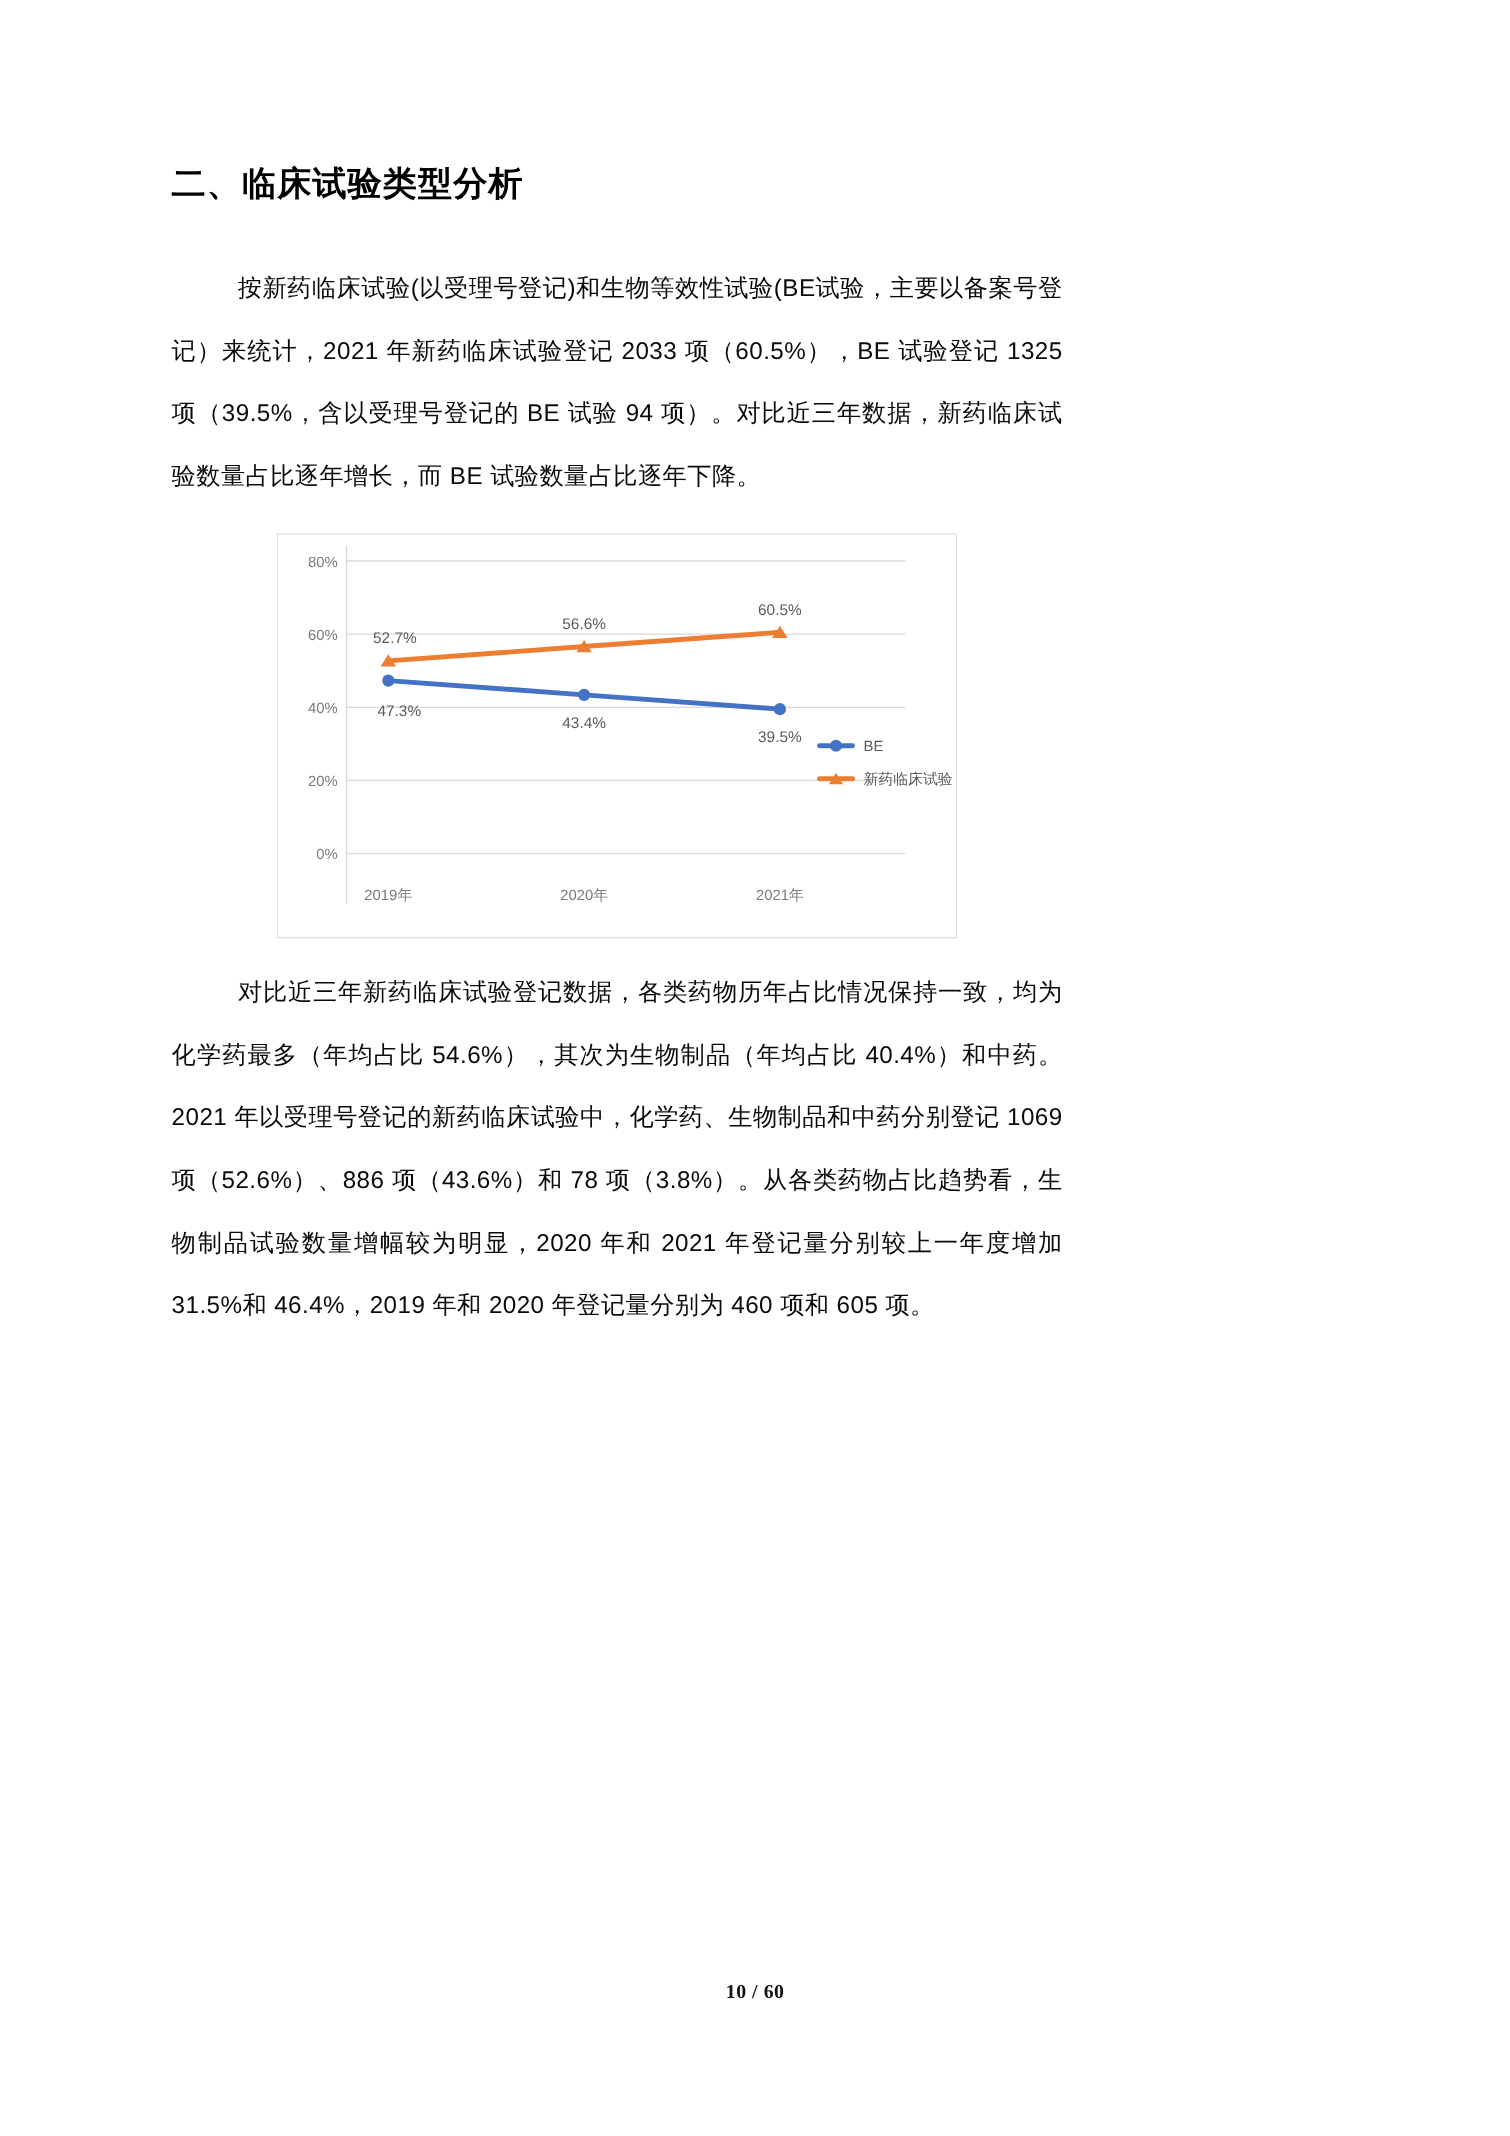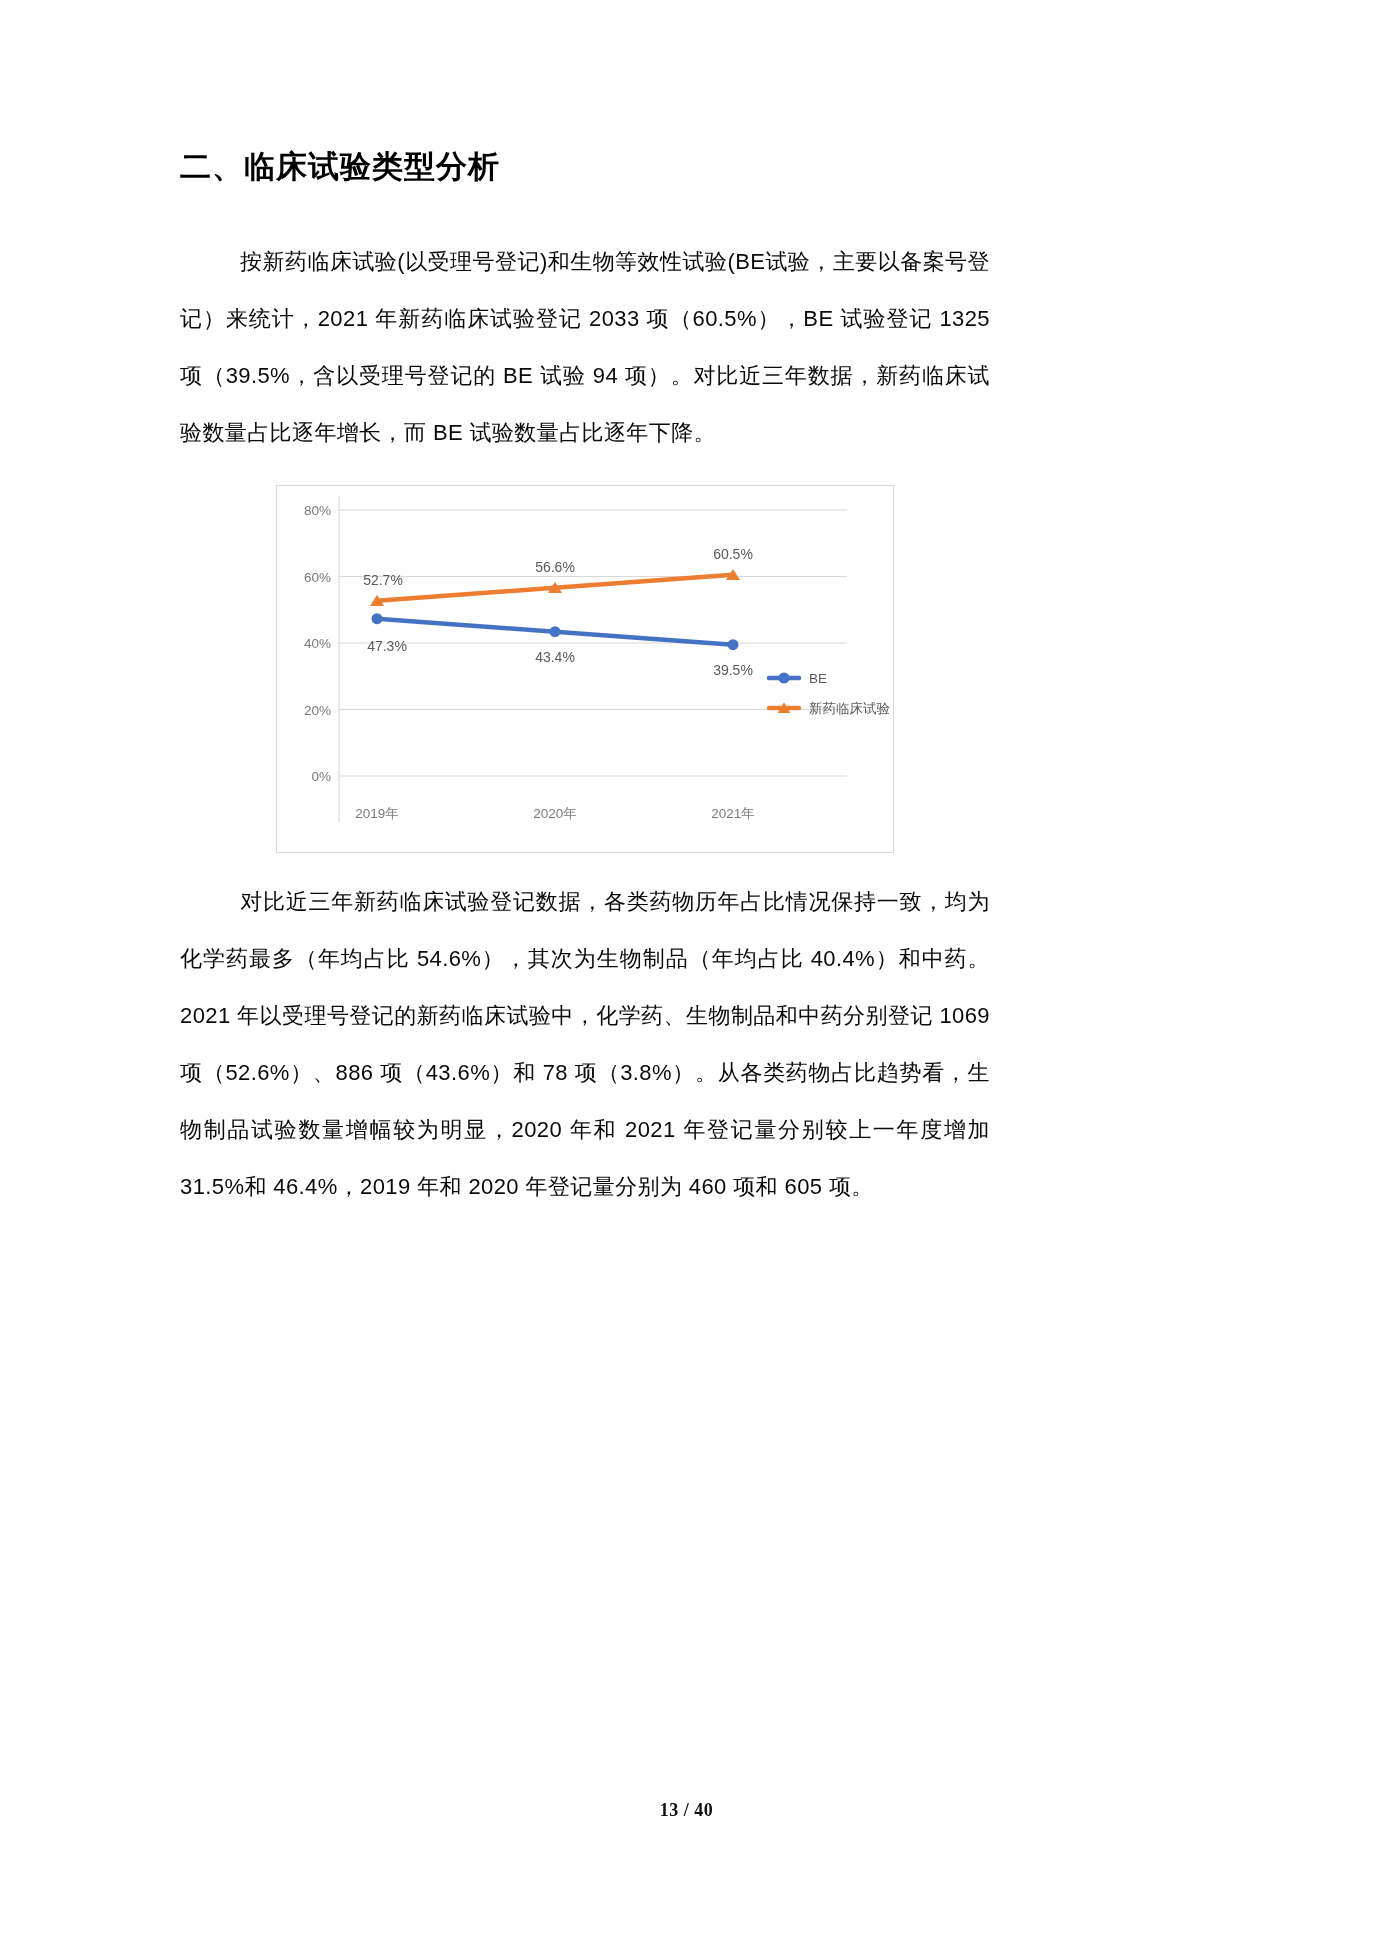--- a/index.html
+++ b/index.html
@@ -17,21 +17,21 @@
   }
   .page {
     position: absolute;
     left: 0; top: 0;
     width: 1373px;
     height: 1942px;
     background: #fff;
   }
   .content {
     position: absolute;
-    left: 180px;
+    left: 156px;
     top: 0;
     width: 810px;
   }
 
   
   .section-heading {
     font-family: "Liberation Sans", "DejaVu Sans", sans-serif;
     font-weight: bold;
     font-size: 31px;
     letter-spacing: 1px;
@@ -184,14 +184,14 @@
               <text x="532" y="227" class="legend-label">新药临床试验</text>
             </g>
         </svg>
       </div>
     </div>
 
 
     <p class="body-par par-2 indent">对比近三年新药临床试验登记数据，各类药物历年占比情况保持一致，均为化学药最多（年均占比 54.6%），其次为生物制品（年均占比 40.4%）和中药。2021 年以受理号登记的新药临床试验中，化学药、生物制品和中药分别登记 1069 项（52.6%）、886 项（43.6%）和 78 项（3.8%）。从各类药物占比趋势看，生物制品试验数量增幅较为明显，2020 年和 2021 年登记量分别较上一年度增加 31.5%和 46.4%，2019 年和 2020 年登记量分别为 460 项和 605 项。</p>
   </div>
 
-  <div class="page-footer">13 / 40</div>
+  <div class="page-footer">10 / 60</div>
 </div>
 
 </body></html>

